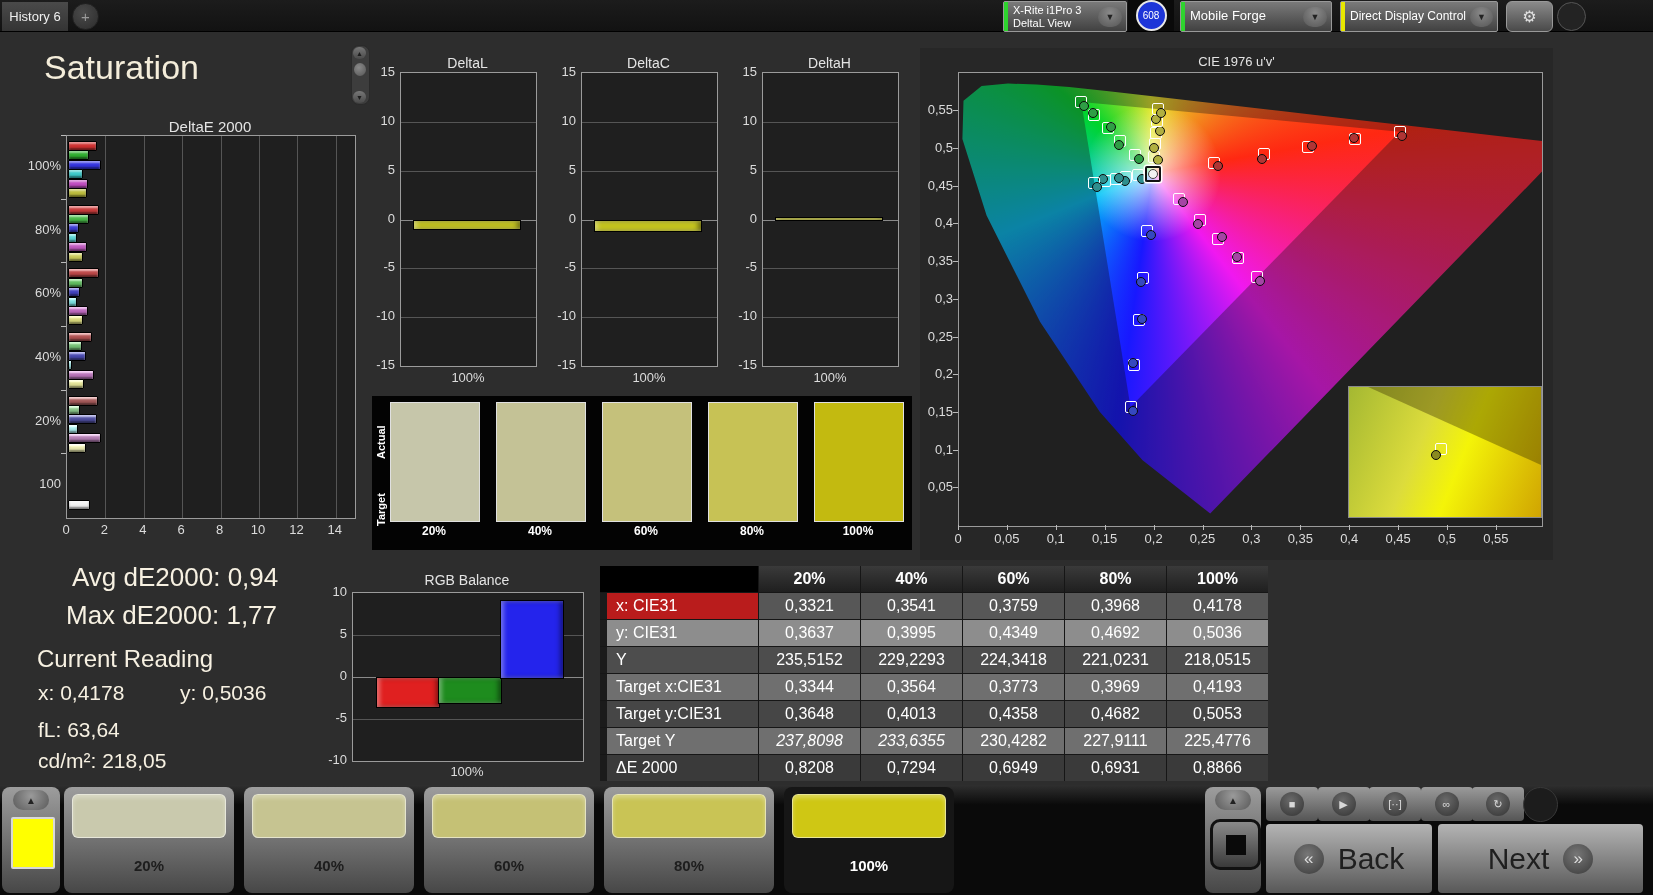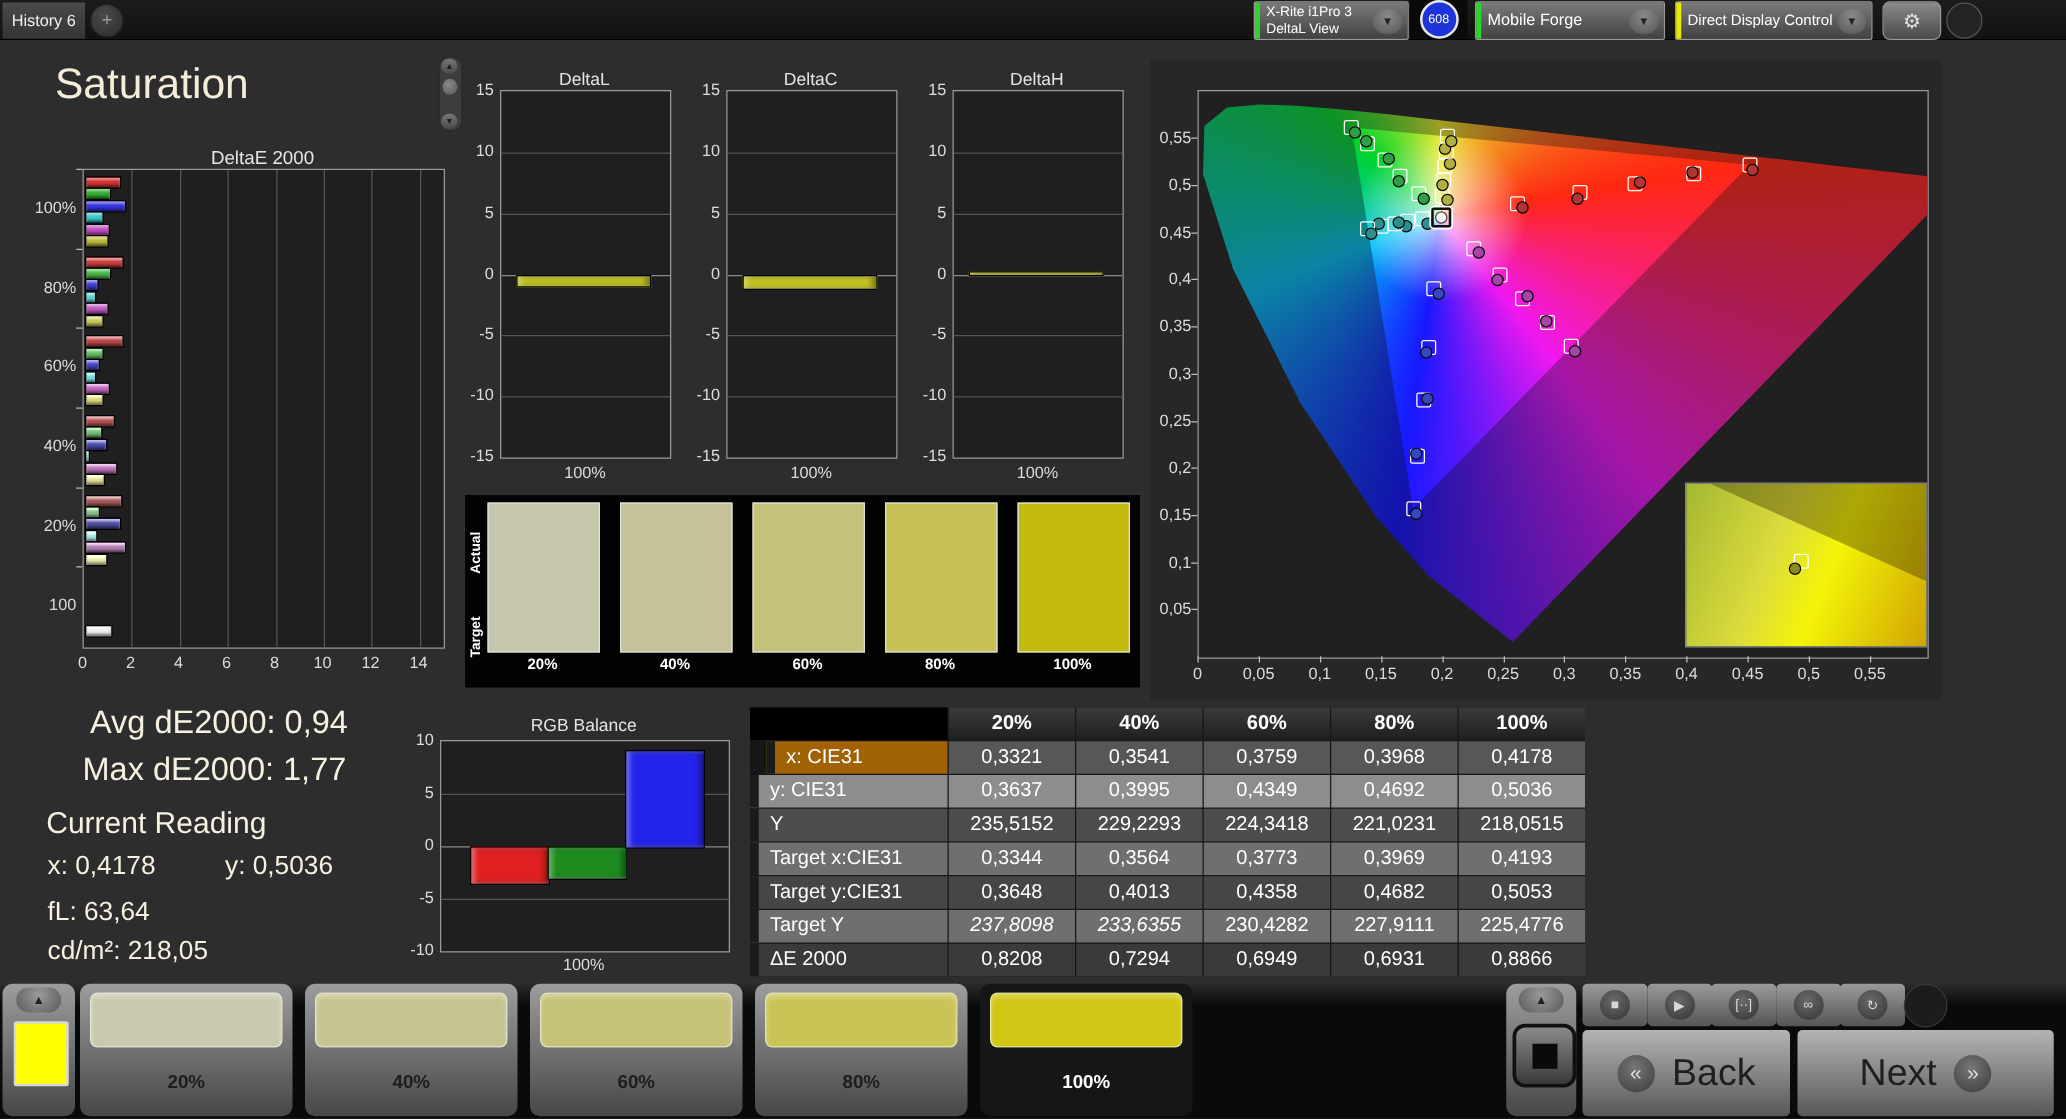--- a/index.html
+++ b/index.html
@@ -277,20 +277,21 @@
         <div class="swatch" style="left: 230px; background: rgb(197, 193, 123);"></div>
         <div class="swatch-lab" style="left: 230px;">60%</div>
         <div class="swatch" style="left: 336px; background: rgb(199, 194, 85);"></div>
         <div class="swatch-lab" style="left: 336px;">80%</div>
         <div class="swatch" style="left: 442px; background: rgb(195, 186, 16);"></div>
         <div class="swatch-lab" style="left: 442px;">100%</div>
       </div>
   </div>
 
   <div class="abs" id="cie-wrap">
+    <div class="chart-title" style="left:0;width:633px;top:6px;font-size:13px;">CIE 1976 u'v'</div>
     <div class="plot" id="cie-plot" style="left:38px;top:24px;width:583px;height:453px;background:#202020;">
       <div class="cie-layer cie-horseshoe" id="cie-horseshoe" style="clip-path: polygon(251.2px 440.5px, 183.6px 387.3px, 140.9px 339.1px, 81px 248.8px, 27.6px 142.6px, 3.4px 66.1px, 4.5px 27.8px, 22.6px 13px, 49px 10.6px, 77.5px 11.5px, 110.2px 14.1px, 149.7px 18.2px, 198.1px 23.7px, 256.5px 30.4px, 324.2px 38.2px, 394.6px 46.4px, 458.9px 53.7px, 508.9px 59.5px, 609.7px 71.1px);"></div>
       <div class="cie-layer cie-triangle" id="cie-triangle" style="clip-path: polygon(440.8px 58.7px, 122.3px 28.9px, 171.5px 333.9px);"></div>
       <div class="cie-layer cie-glow" id="cie-glow" style="clip-path: polygon(440.8px 58.7px, 122.3px 28.9px, 171.5px 333.9px);"></div>
       <div id="cie-points">
           <div class="cie-sq" style="left: 249.282px; top: 83.6097px;"></div>
           <div class="cie-pt" style="left: 254.482px; top: 88.0097px; background: rgb(176, 53, 53);"></div>
           <div class="cie-sq" style="left: 298.75px; top: 75.376px;"></div>
           <div class="cie-pt" style="left: 298.35px; top: 80.576px; background: rgb(176, 53, 53);"></div>
           <div class="cie-sq" style="left: 343.27px; top: 67.9657px;"></div>
@@ -436,21 +437,21 @@
       </div>
   </div>
 
   <div class="abs" id="meas-table">
       <div class="th first"></div>
       <div class="th">20%</div>
       <div class="th">40%</div>
       <div class="th">60%</div>
       <div class="th">80%</div>
       <div class="th">100%</div>
-      <div class="td rowlab" style="background: #a16207; margin-left: 13px;">x: CIE31</div>
+      <div class="td rowlab" style="background: #b91c1c;">x: CIE31</div>
       <div class="td" style="background: rgb(87, 87, 87);">0,3321</div>
       <div class="td" style="background: rgb(87, 87, 87);">0,3541</div>
       <div class="td" style="background: rgb(87, 87, 87);">0,3759</div>
       <div class="td" style="background: rgb(87, 87, 87);">0,3968</div>
       <div class="td" style="background: rgb(87, 87, 87);">0,4178</div>
       <div class="td rowlab" style="background: rgb(141, 141, 141);">y: CIE31</div>
       <div class="td" style="background: rgb(141, 141, 141);">0,3637</div>
       <div class="td" style="background: rgb(141, 141, 141);">0,3995</div>
       <div class="td" style="background: rgb(141, 141, 141);">0,4349</div>
       <div class="td" style="background: rgb(141, 141, 141);">0,4692</div>

